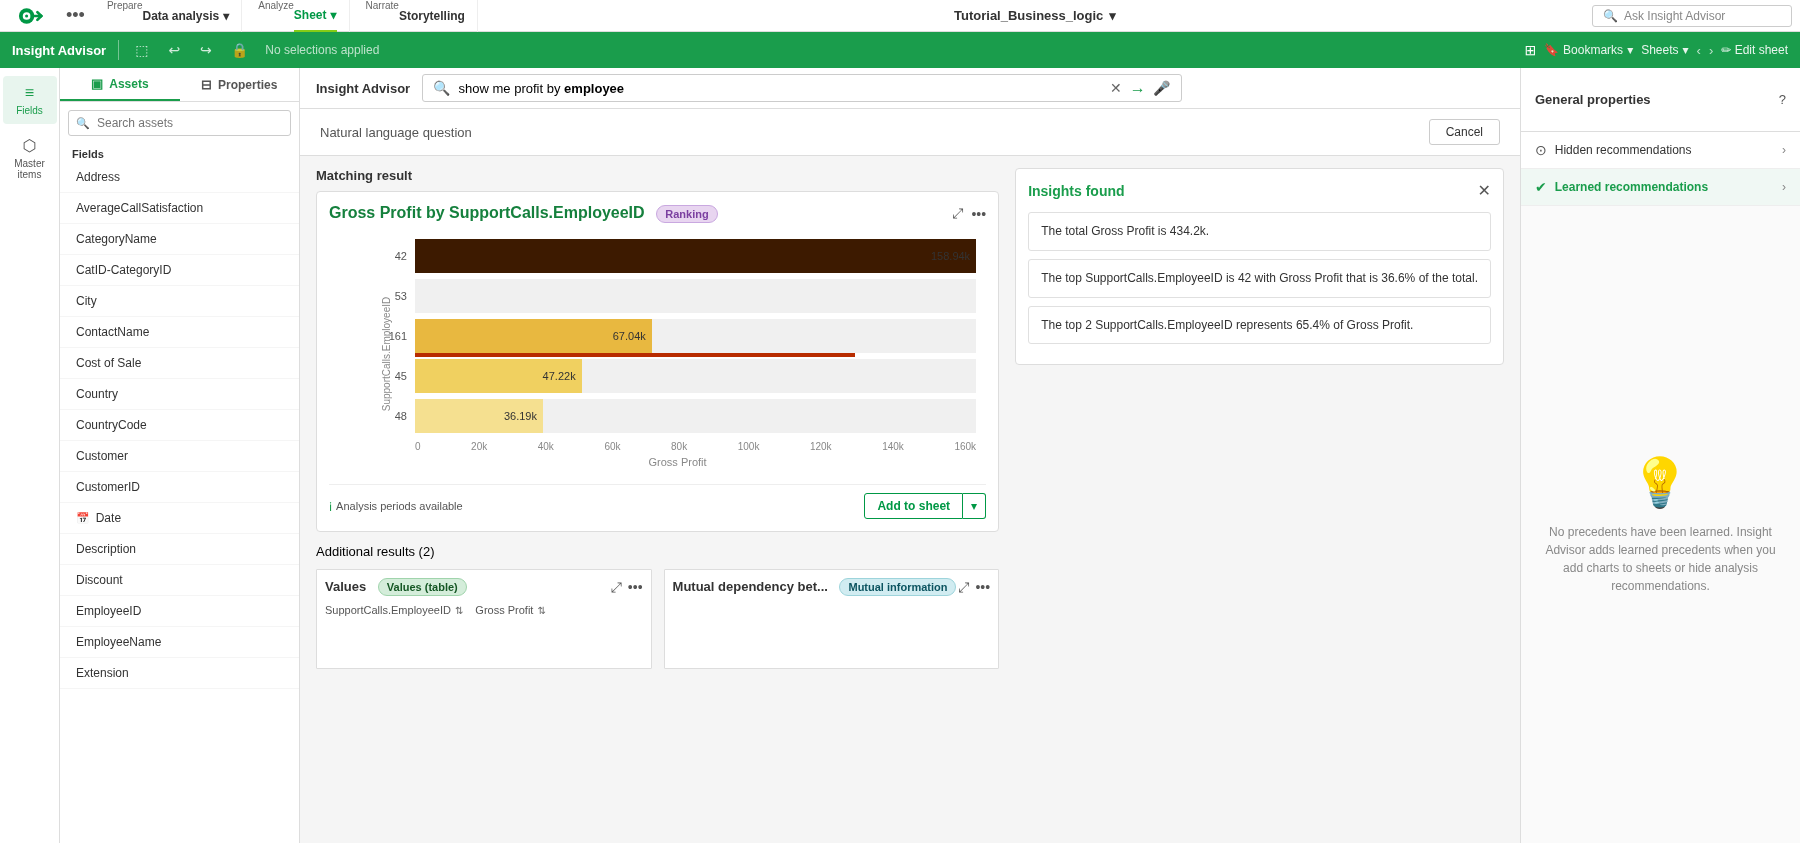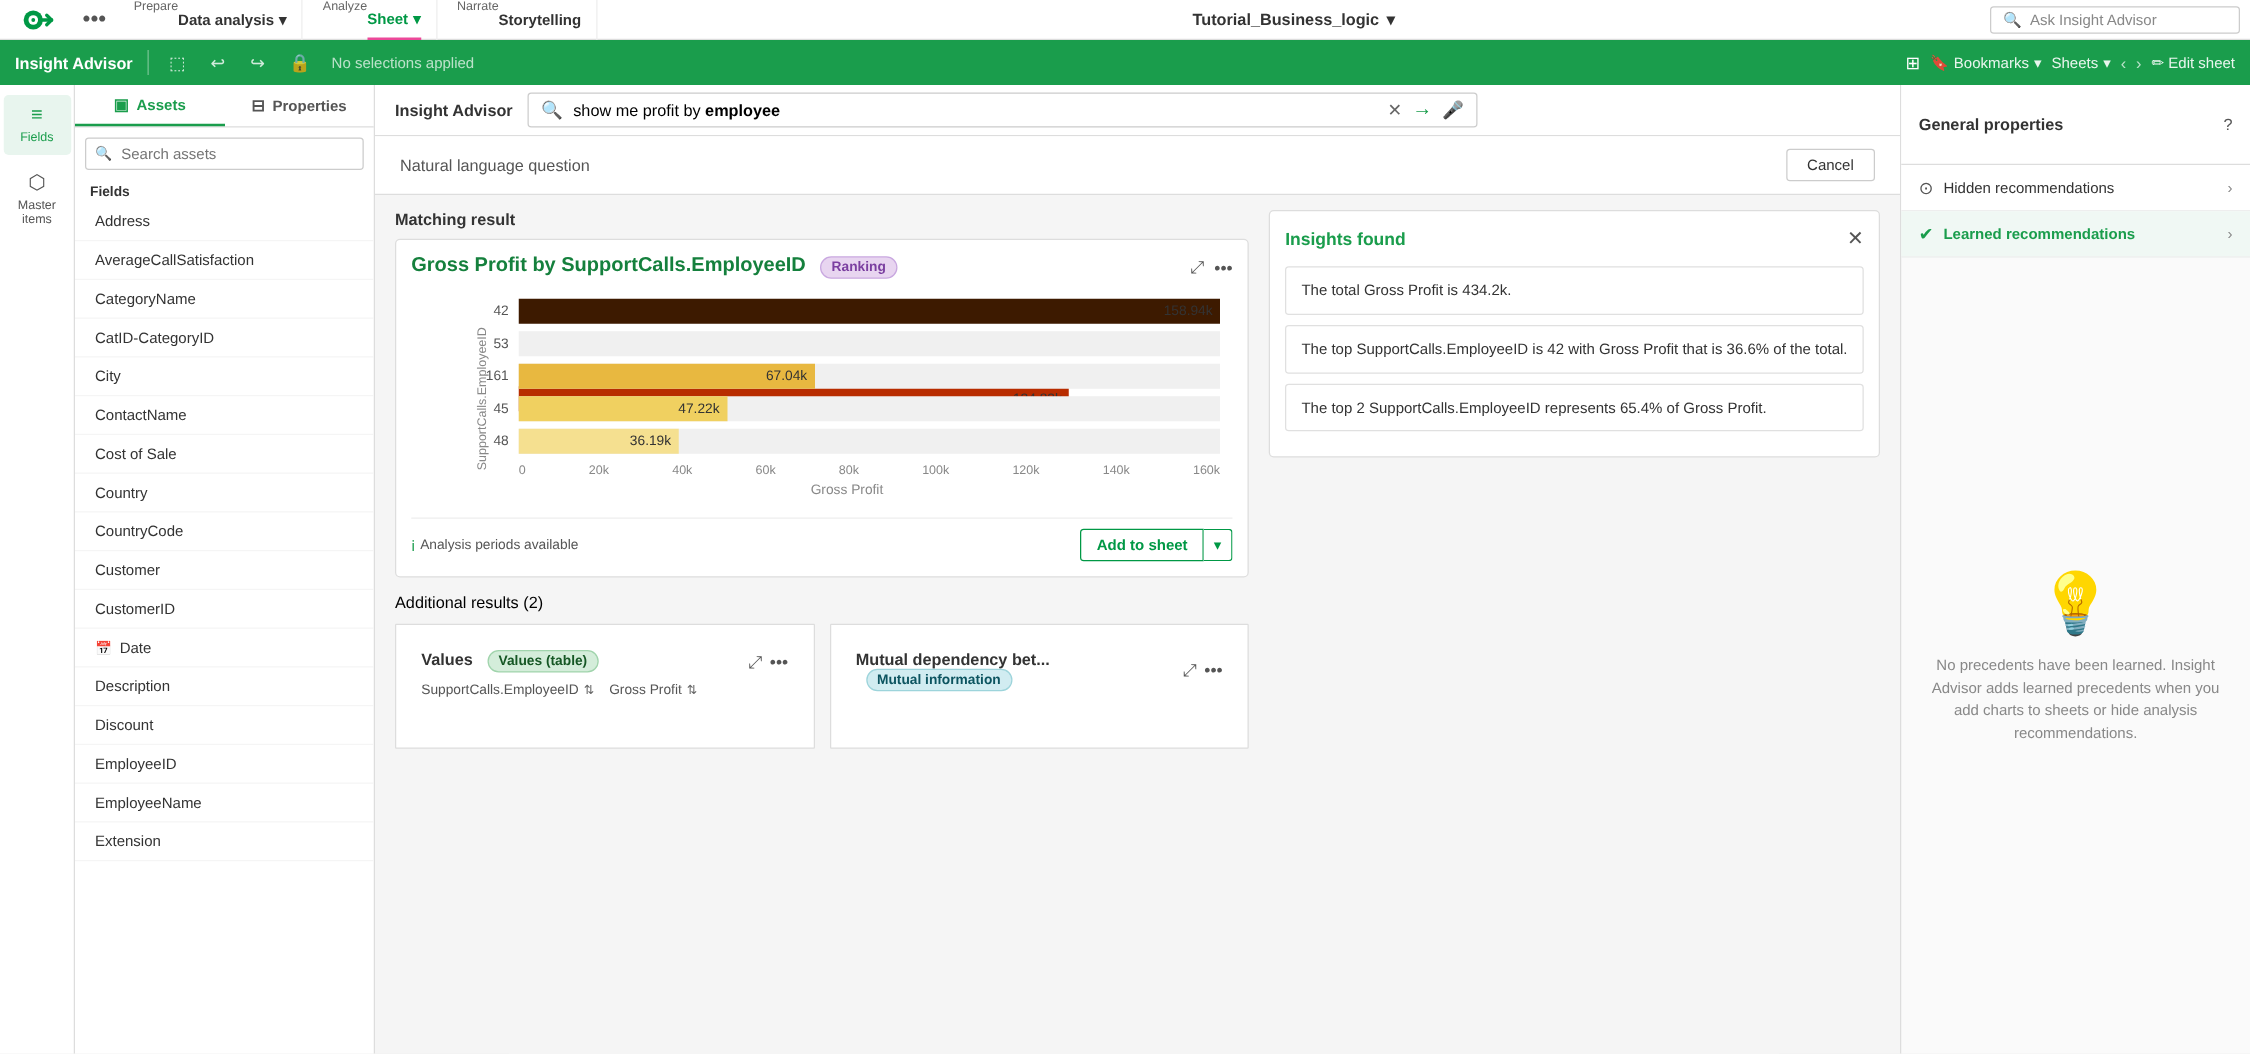--- a/index.html
+++ b/index.html
@@ -10,21 +10,21 @@
       display: flex; align-items: center; height: 32px;
       background: #fff; border-bottom: 1px solid #ddd;
       padding: 0 8px; gap: 4px;
     }
     .top-nav-logo { display: flex; align-items: center; gap: 4px; padding: 0 8px; }
     .qlik-logo { width: 32px; height: 20px; }
     .top-nav-dots { font-size: 18px; color: #555; cursor: pointer; padding: 2px 6px; }
     .nav-section { display: flex; flex-direction: row; padding: 0 12px; cursor: pointer; border-right: 1px solid #eee; height: 32px; justify-content: center; }
     .nav-section .label { font-size: 10px; color: #666; }
     .nav-section .value { font-size: 12px; font-weight: 600; color: #333; display: flex; align-items: center; gap: 4px; }
-    .nav-section.active .value { color: #009845; border-bottom: 2px solid #ec4899; }
+    .nav-section.active .value { color: #009845; border-bottom: 2px solid #84cc16; }
     .app-title { flex: 1; text-align: center; font-size: 13px; font-weight: 600; color: #333; display: flex; align-items: center; justify-content: center; gap: 6px; cursor: pointer; }
     .ask-insight-box { display: flex; align-items: center; gap: 6px; border: 1px solid #ccc; border-radius: 3px; padding: 3px 10px; font-size: 12px; color: #888; background: #fff; cursor: pointer; min-width: 200px; }
 
     
     .toolbar {
       display: flex; align-items: center; height: 36px;
       background: #1a9d4c; padding: 0 12px; gap: 12px;
     }
     .toolbar-divider { width: 1px; height: 20px; background: rgba(255,255,255,0.4); }
     .toolbar-icon-btn { color: #fff; opacity: 0.8; cursor: pointer; font-size: 14px; padding: 2px 4px; }
@@ -85,40 +85,40 @@
     .badge-values { background: #d4edda; color: #155724; border: 1px solid #a0d4ac; }
     .badge-mutual { background: #d1ecf1; color: #0c5460; border: 1px solid #9dd4db; }
     .chart-icons { display: flex; gap: 8px; align-items: center; }
     .chart-icon-btn { font-size: 14px; color: #555; cursor: pointer; }
 
     
     .bar-chart-container { padding: 8px 0; position: relative; }
     .bar-chart { display: flex; flex-direction: column; gap: 6px; }
     .bar-row { display: flex; align-items: center; gap: 8px; }
     .bar-label { width: 28px; text-align: right; font-size: 11px; color: #555; flex-shrink: 0; }
-    .bar-track { flex: 1; height: 20px; background: #f0f0f0; position: relative; }
+    .bar-track { flex: 1; height: 34px; background: #f0f0f0; position: relative; }
     .bar-fill { height: 100%; display: flex; align-items: center; justify-content: flex-end; padding-right: 6px; }
     .bar-value { font-size: 11px; color: #333; white-space: nowrap; }
     .chart-x-axis { display: flex; justify-content: space-between; padding: 4px 0 0 36px; }
     .x-tick { font-size: 10px; color: #888; }
     .chart-x-title { text-align: center; font-size: 11px; color: #888; margin-top: 4px; }
     .chart-footer { display: flex; align-items: center; justify-content: space-between; margin-top: 8px; padding-top: 8px; border-top: 1px solid #eee; }
     .analysis-periods { font-size: 11px; color: #555; display: flex; align-items: center; gap: 4px; }
     .add-to-sheet-btn { display: flex; align-items: center; gap: 0; }
     .add-btn-main { padding: 5px 12px; background: #fff; border: 1px solid #009845; border-radius: 3px 0 0 3px; font-size: 12px; color: #009845; cursor: pointer; font-weight: 600; }
     .add-btn-arrow { padding: 5px 8px; background: #fff; border: 1px solid #009845; border-left: none; border-radius: 0 3px 3px 0; font-size: 12px; color: #009845; cursor: pointer; }
 
     
     .insights-panel { background: #fff; border: 1px solid #ddd; border-radius: 4px; padding: 12px; }
     .insights-header { display: flex; align-items: center; justify-content: space-between; margin-bottom: 12px; }
     .insights-title { font-size: 14px; font-weight: 700; color: #1a9d4c; }
     .insights-close { font-size: 16px; color: #555; cursor: pointer; }
     .insight-item { padding: 10px 12px; border: 1px solid #e0e0e0; border-radius: 3px; margin-bottom: 8px; font-size: 12px; color: #333; line-height: 1.4; }
     .additional-grid { display: flex; gap: 12px; }
-    .additional-card { flex: 1; background: #fff; border: 1px solid #ddd; border-radius: 1px; padding: 20px; min-height: 100px; }
+    .additional-card { flex: 1; background: #fff; border: 1px solid #ddd; border-radius: 1px; padding: 8px; min-height: 100px; }
     .additional-card-header { display: flex; align-items: center; justify-content: space-between; margin-bottom: 8px; }
     .additional-card-title { font-size: 13px; font-weight: 600; color: #333; }
     .add-card-icons { display: flex; gap: 6px; }
     .mini-col-labels { display: flex; gap: 12px; margin-top: 8px; font-size: 11px; color: #555; }
     .mini-col { display: flex; align-items: center; gap: 4px; }
     .sort-icon { font-size: 10px; color: #666; }
 
     
     .right-panel { width: 280px; background: #fafafa; border-left: 1px solid #ddd; display: flex; flex-direction: column; }
     .right-panel-header { display: flex; align-items: center; justify-content: space-between; padding: 24px 14px; border-bottom: 1px solid #ddd; background: #fff; }

